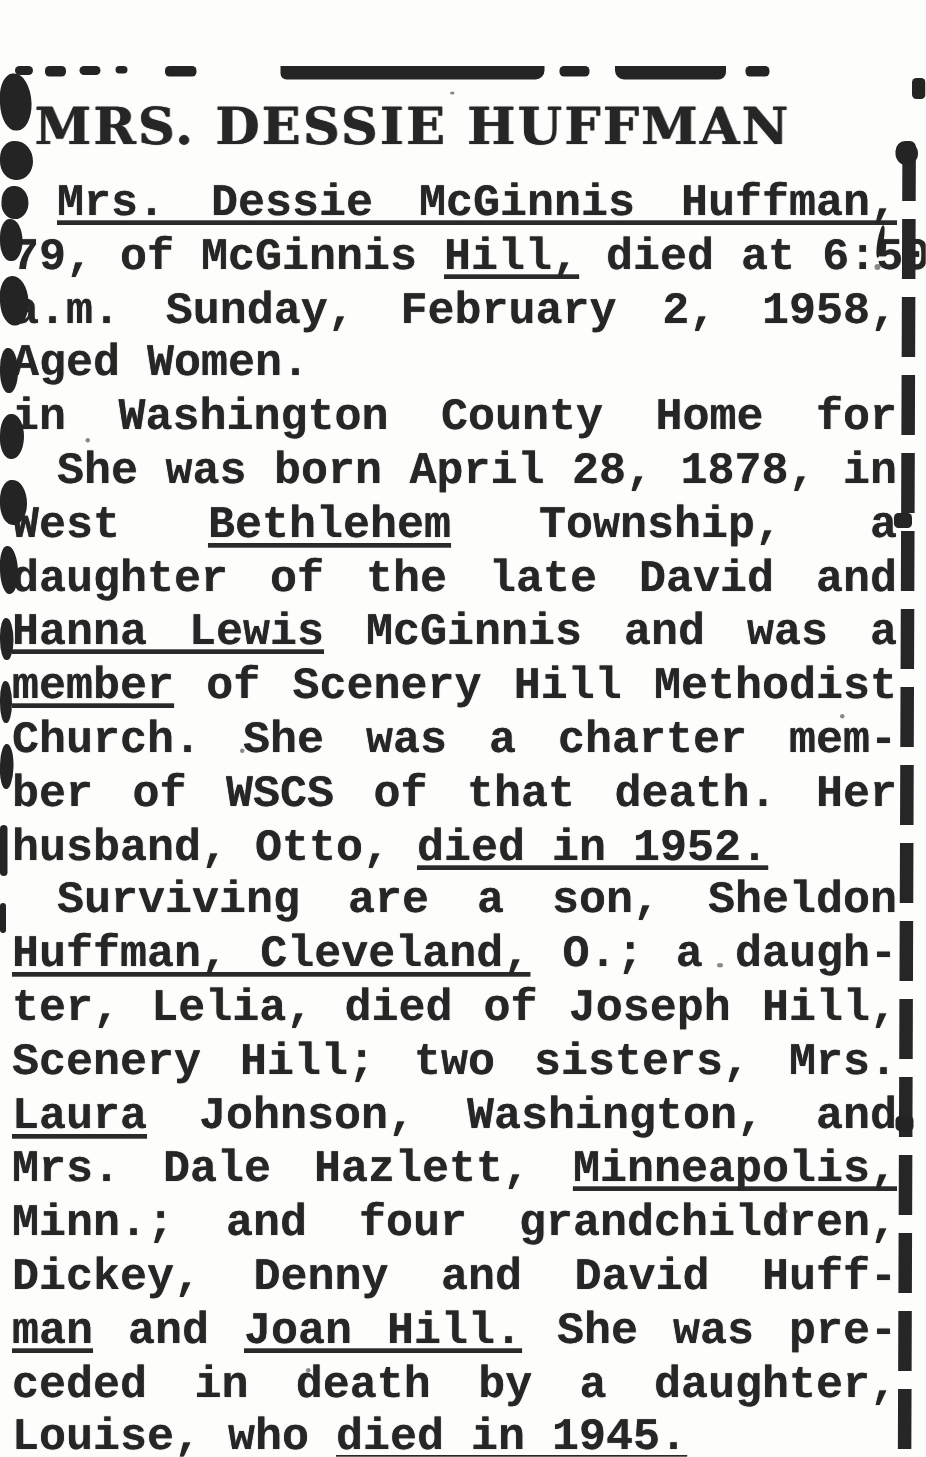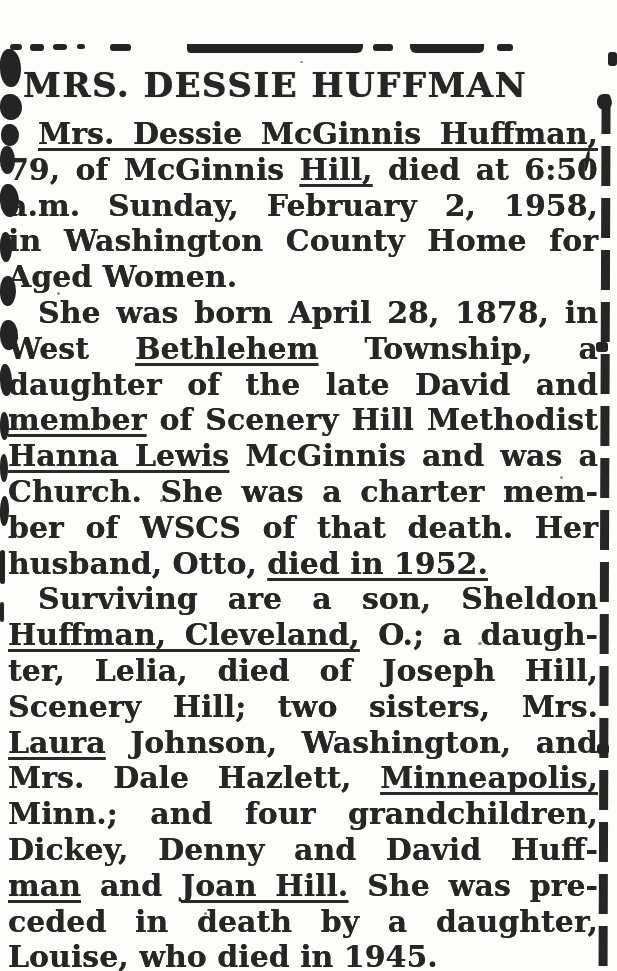--- a/index.html
+++ b/index.html
@@ -24,21 +24,21 @@
     font-size:30px;font-weight:700;
     text-shadow:0 0 0.6px rgba(35,35,35,.8);
   }
   .line{
     line-height:35.8px;height:35.8px;
     text-align:justify;text-align-last:justify;
     white-space:nowrap;
   }
   .line.indent{padding-left:30px;}
   .line.no-stretch{text-align-last:left;}
-  .seg{white-space:inherit;}
+  .seg{white-space:inherit;font-family:Liberation Mono, monospace;}
   .u{
     text-decoration:underline;
     text-decoration-thickness:3px;
     text-underline-offset:4px;
     text-decoration-skip-ink:none;
     text-decoration-color:var(--pen,#2a2a2a);
   }
   
   .art{position:absolute;background:#242424;border-radius:3px;}
   .blob{border-radius:45% 55% 50% 50%;}
@@ -54,27 +54,27 @@
 <body style="--ink: #262626; --paper: #fdfdfb; --pen: #2a2a2a;">
 
 <div class="clip">
 
   <div class="headline">MRS. DESSIE HUFFMAN</div>
 
   <div class="obit-body">
       <div class="line indent"><span class="seg u">Mrs. Dessie McGinnis Huffman,</span></div>
       <div class="line"><span class="seg">79, of McGinnis </span><span class="seg u">Hill,</span><span class="seg"> died at 6:50</span></div>
       <div class="line"><span class="seg">a.m. Sunday, February 2, 1958,</span></div>
+      <div class="line no-stretch"><span class="seg">Aged Women.</span></div>
       <div class="line"><span class="seg">in Washington County Home for</span></div>
-      <div class="line no-stretch"><span class="seg">Aged Women.</span></div>
       <div class="line indent"><span class="seg">She was born April 28, 1878, in</span></div>
       <div class="line"><span class="seg">West </span><span class="seg u">Bethlehem</span><span class="seg"> Township, a</span></div>
       <div class="line"><span class="seg">daughter of the late David and</span></div>
+      <div class="line"><span class="seg u">Hanna Lewis</span><span class="seg"> McGinnis and was a</span></div>
       <div class="line"><span class="seg u">member</span><span class="seg"> of Scenery Hill Methodist</span></div>
-      <div class="line"><span class="seg u">Hanna Lewis</span><span class="seg"> McGinnis and was a</span></div>
       <div class="line"><span class="seg">Church. She was a charter mem-</span></div>
       <div class="line"><span class="seg">ber of WSCS of that death. Her</span></div>
       <div class="line no-stretch"><span class="seg">husband, Otto, </span><span class="seg u">died in 1952.</span></div>
       <div class="line indent"><span class="seg">Surviving are a son, Sheldon</span></div>
       <div class="line"><span class="seg u">Huffman, Cleveland,</span><span class="seg"> O.; a daugh-</span></div>
       <div class="line"><span class="seg">ter, Lelia, died of Joseph Hill,</span></div>
       <div class="line"><span class="seg">Scenery Hill; two sisters, Mrs.</span></div>
       <div class="line"><span class="seg u">Laura</span><span class="seg"> Johnson, Washington, and</span></div>
       <div class="line"><span class="seg">Mrs. Dale Hazlett, </span><span class="seg u">Minneapolis,</span></div>
       <div class="line"><span class="seg">Minn.; and four grandchildren,</span></div>

